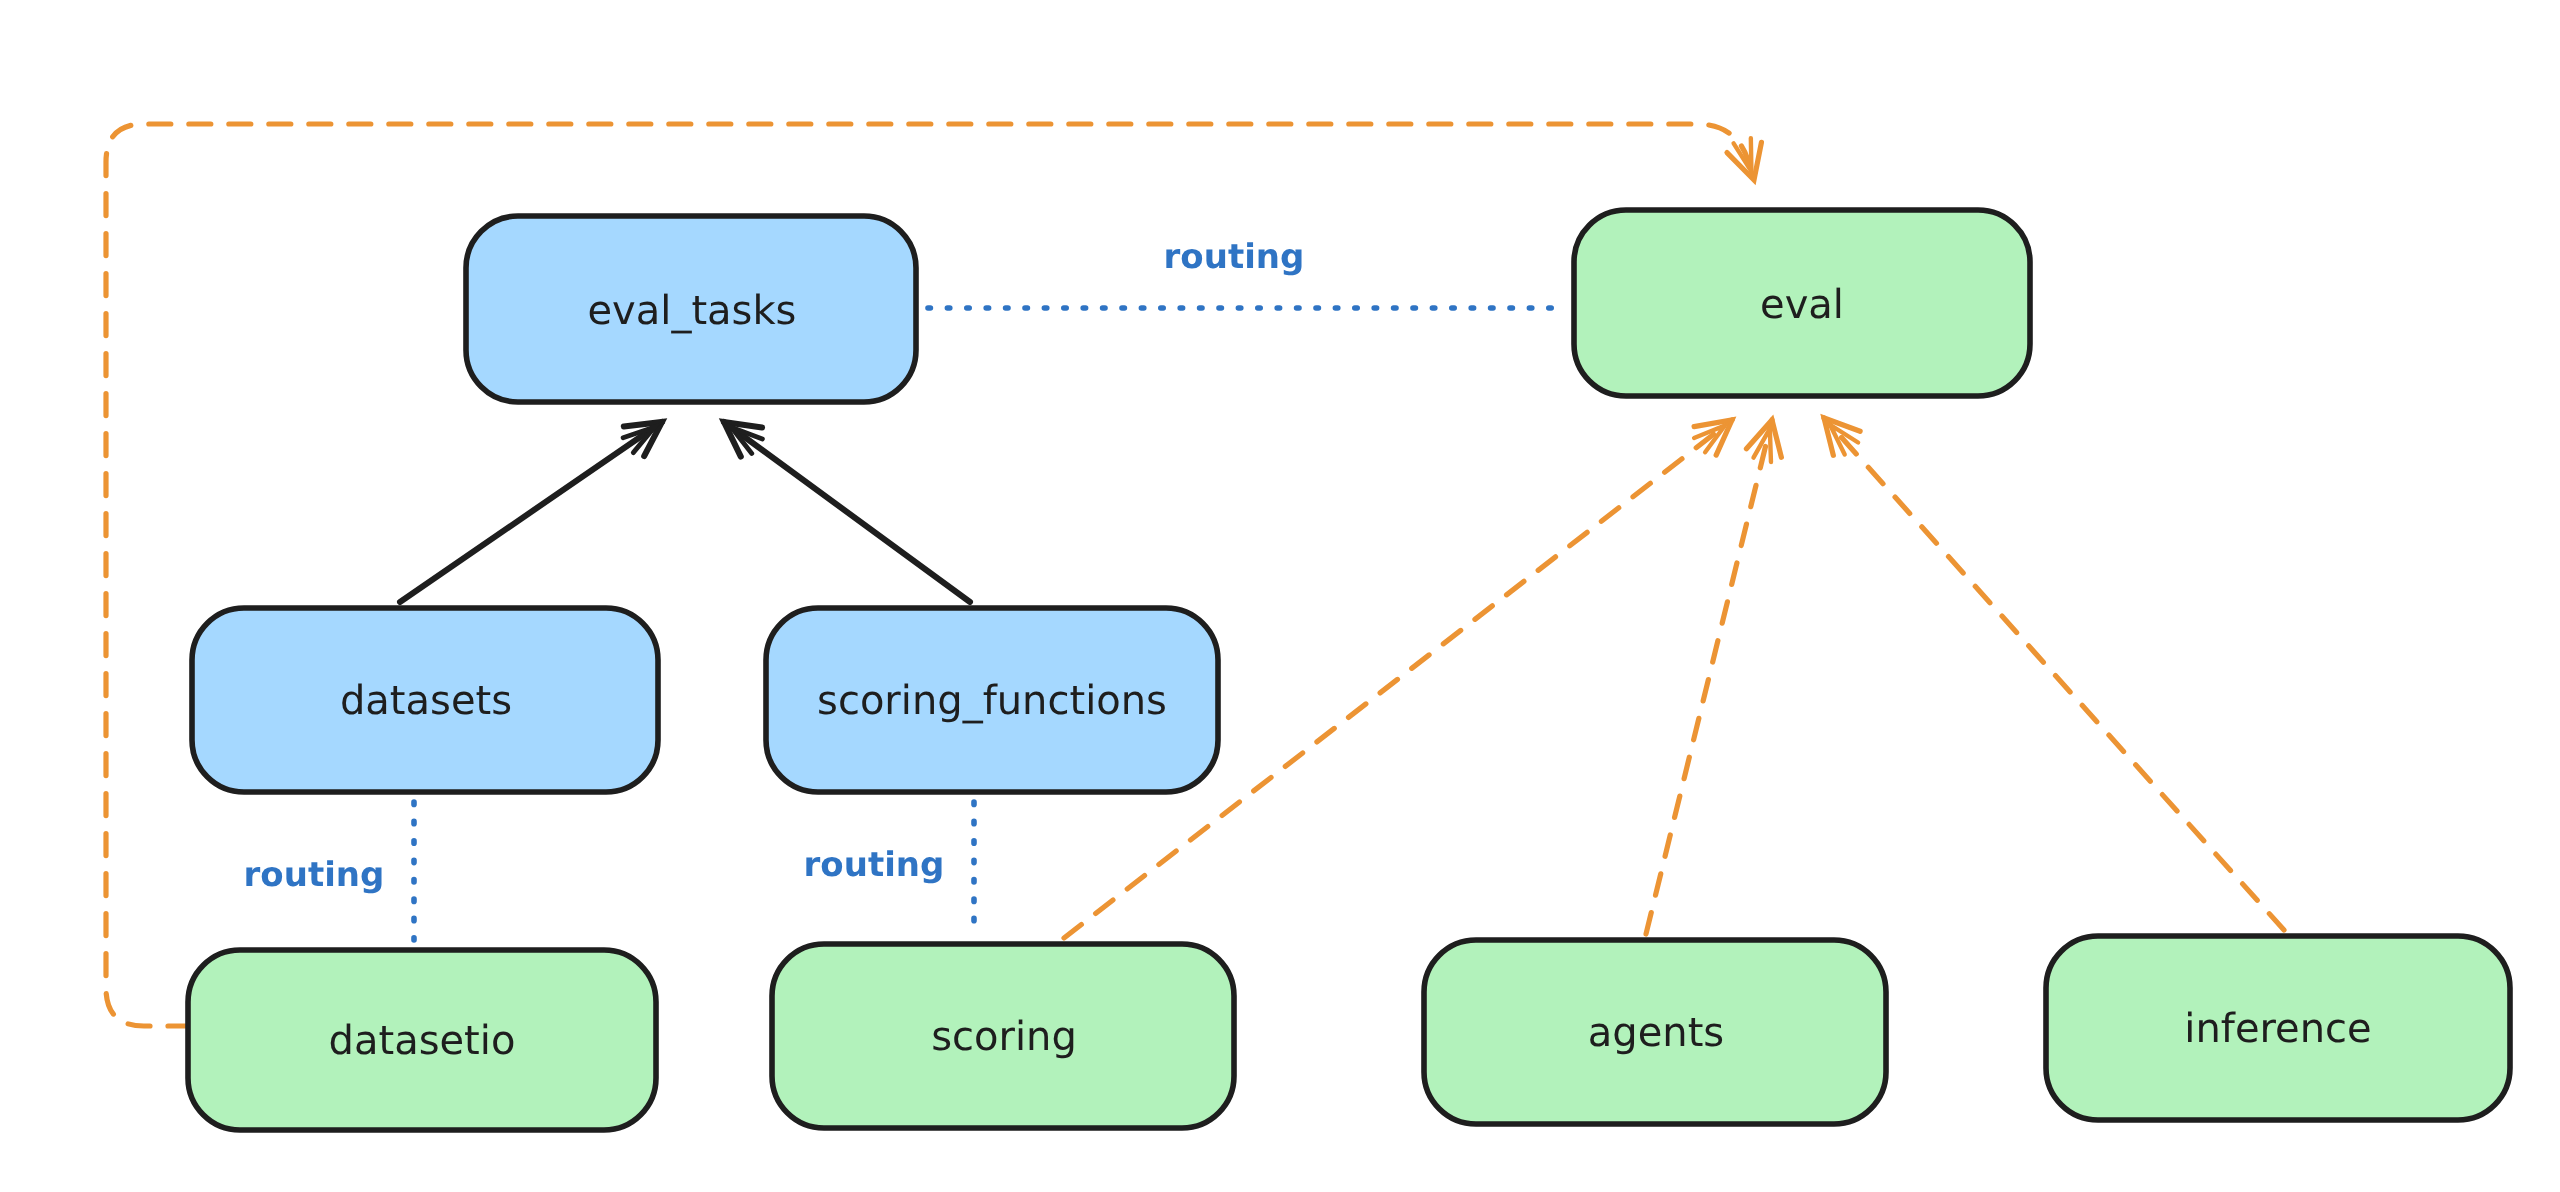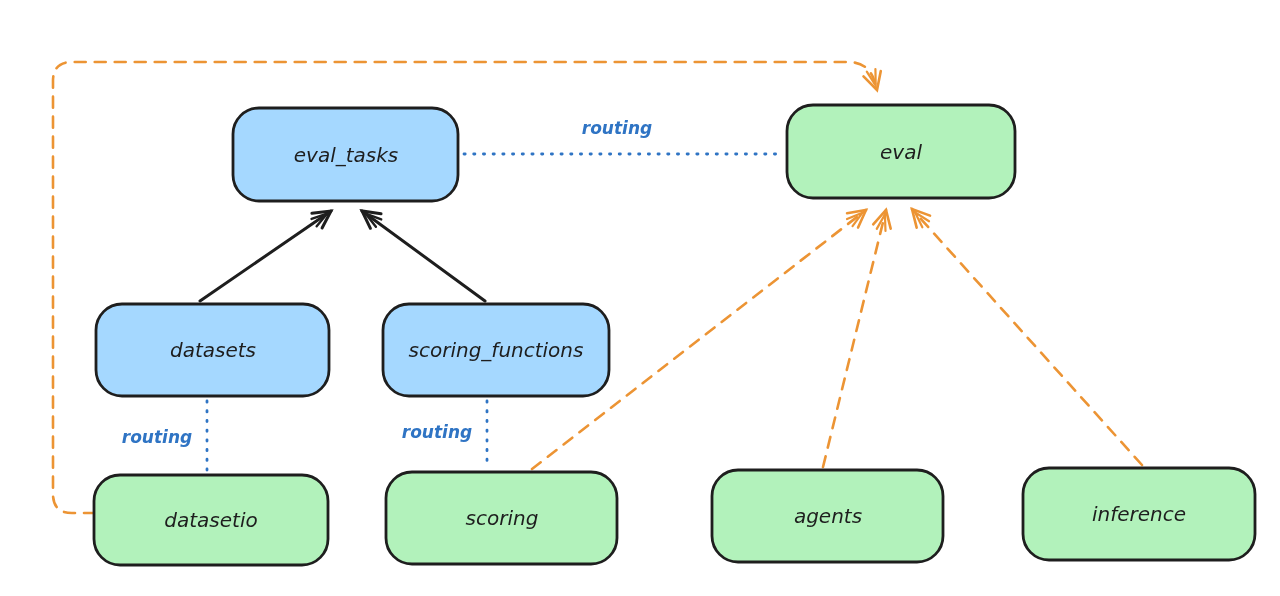--- a/index.html
+++ b/index.html
@@ -1,17 +1,17 @@
 <!DOCTYPE html>
 <html style="--node-blue: #a5d8ff; --node-green: #b2f2bb; --stroke: #1e1e1e; --routing-blue: #2f74c4; --dashed-orange: #ec9434;"><head>
 <meta charset="utf-8">
 <style>
   html,body{margin:0;padding:0;background:#ffffff;}
   body{width:1280px;height:596px;overflow:hidden;font-family:"DejaVu Sans",sans-serif;}
-  .canvas-wrap{width:1280px;height:596px;font-style:italic;}
+  .canvas-wrap{width:1280px;height:596px;}
   svg{display:block;}
   .node-rect{
     stroke:var(--stroke,#1e1e1e);
     stroke-width:2.8;
     fill:none;
   }
   .node-blue  .node-rect{fill:var(--node-blue,#a5d8ff);}
   .node-green .node-rect{fill:var(--node-green,#b2f2bb);}
   .node-label{
     font-family:"DejaVu Sans",sans-serif;

